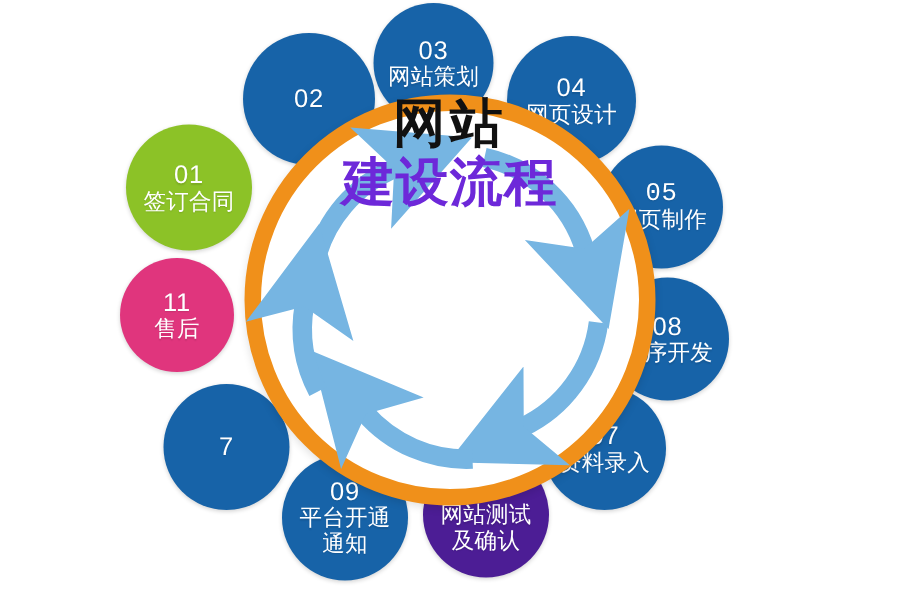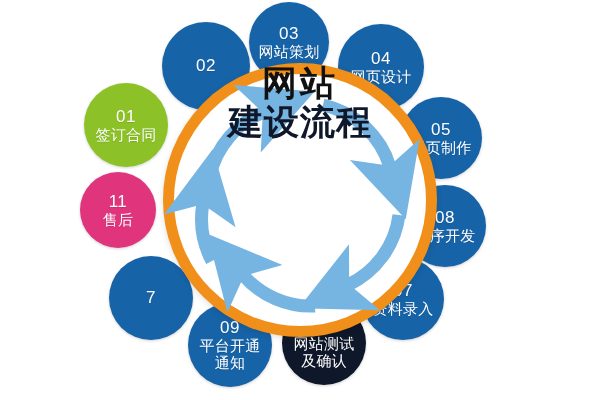--- a/index.html
+++ b/index.html
@@ -66,21 +66,21 @@
     left:0;top:0;width:274px;height:274px;
     display:flex;flex-direction:column;
     align-items:center;
     pointer-events:none;
   }
   #center-text .l1{
     font-size:35px;font-weight:bold;color:#111;letter-spacing:3px;
     line-height:1.12;
   }
   #center-text .l2{
-    font-size:35px;font-weight:bold;color:#0f172a;letter-spacing:1px;
+    font-size:35px;font-weight:bold;color:#6d28d9;letter-spacing:1px;
     line-height:1.12;
   }
 </style>
 </head>
 <body>
 
 <div id="stage">
 
   <div id="nodes-layer">
       <div class="node" style="left: 84px; top: 83px; width: 84px; height: 84px; background: rgb(140, 194, 39);">
@@ -91,33 +91,33 @@
         <div class="num">02</div>
       </div>
       <div class="node" style="left: 249px; top: 2px; width: 80px; height: 80px; background: rgb(23, 99, 168);">
         <div class="num">03</div>
         <div class="lbl">网站策划</div>
       </div>
       <div class="node" style="left: 338px; top: 24px; width: 86px; height: 86px; background: rgb(23, 99, 168);">
         <div class="num">04</div>
         <div class="lbl">网页设计</div>
       </div>
-      <div class="node" style="left: 400px; top: 97px; width: 82px; height: 82px; background: rgb(23, 99, 168);">
+      <div class="node" style="left: 400px; top: 97px; width: 82px; height: 82px; background: rgb(23, 99, 168); font-family: Liberation Mono, monospace;">
         <div class="num">05</div>
         <div class="lbl">网页制作</div>
       </div>
       <div class="node" style="left: 404px; top: 185px; width: 82px; height: 82px; background: rgb(23, 99, 168);">
         <div class="num">08</div>
         <div class="lbl">程序开发</div>
       </div>
       <div class="node" style="left: 362px; top: 258px; width: 82px; height: 82px; background: rgb(23, 99, 168);">
         <div class="num">07</div>
         <div class="lbl">资料录入</div>
       </div>
-      <div class="node" style="left: 282px; top: 301px; width: 84px; height: 84px; background: #0f172a;">
+      <div class="node" style="left: 282px; top: 301px; width: 84px; height: 84px; background: #4c1d95;">
         <div class="num">08</div>
         <div class="lbl">网站测试</div>
         <div class="lbl2">及确认</div>
       </div>
       <div class="node" style="left: 188px; top: 303px; width: 84px; height: 84px; background: rgb(23, 99, 168);">
         <div class="num">09</div>
         <div class="lbl">平台开通</div>
         <div class="lbl2">通知</div>
       </div>
       <div class="node" style="left: 109px; top: 256px; width: 84px; height: 84px; background: rgb(23, 99, 168);">

